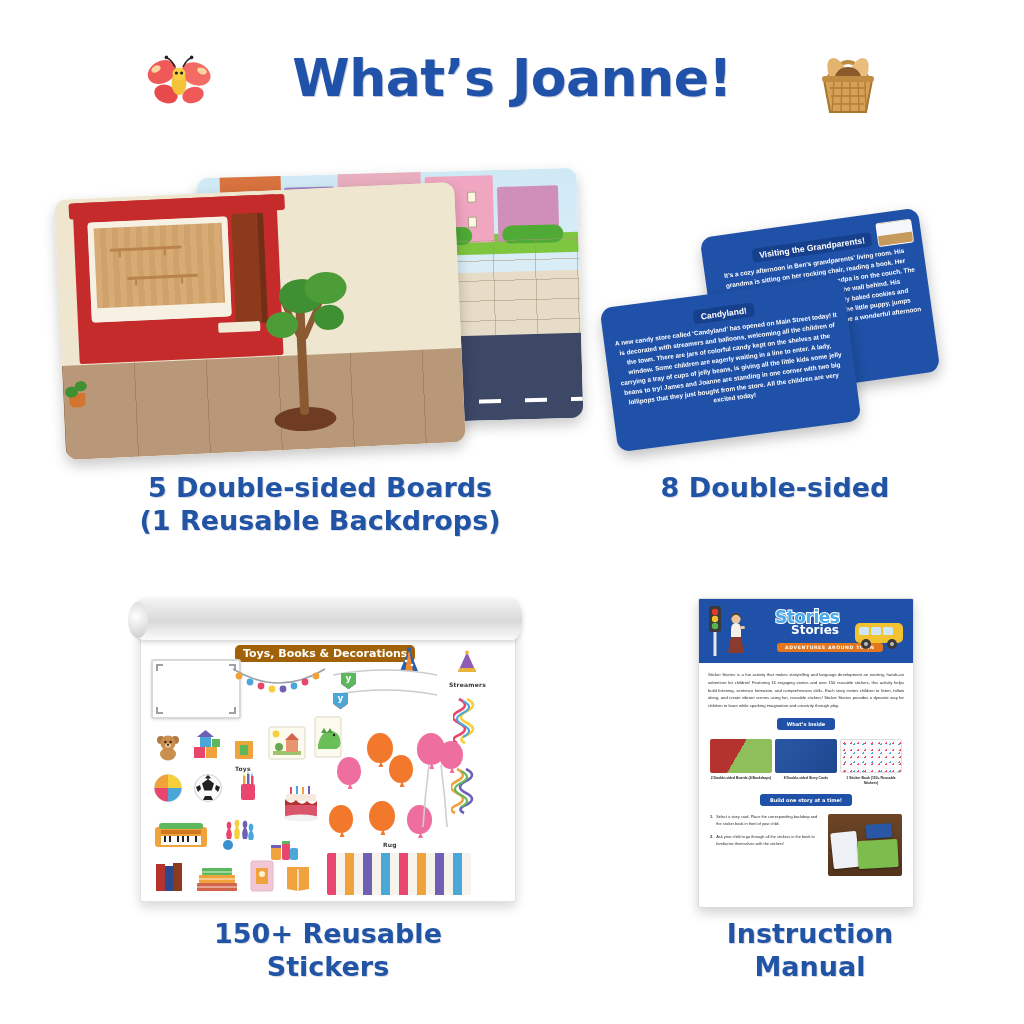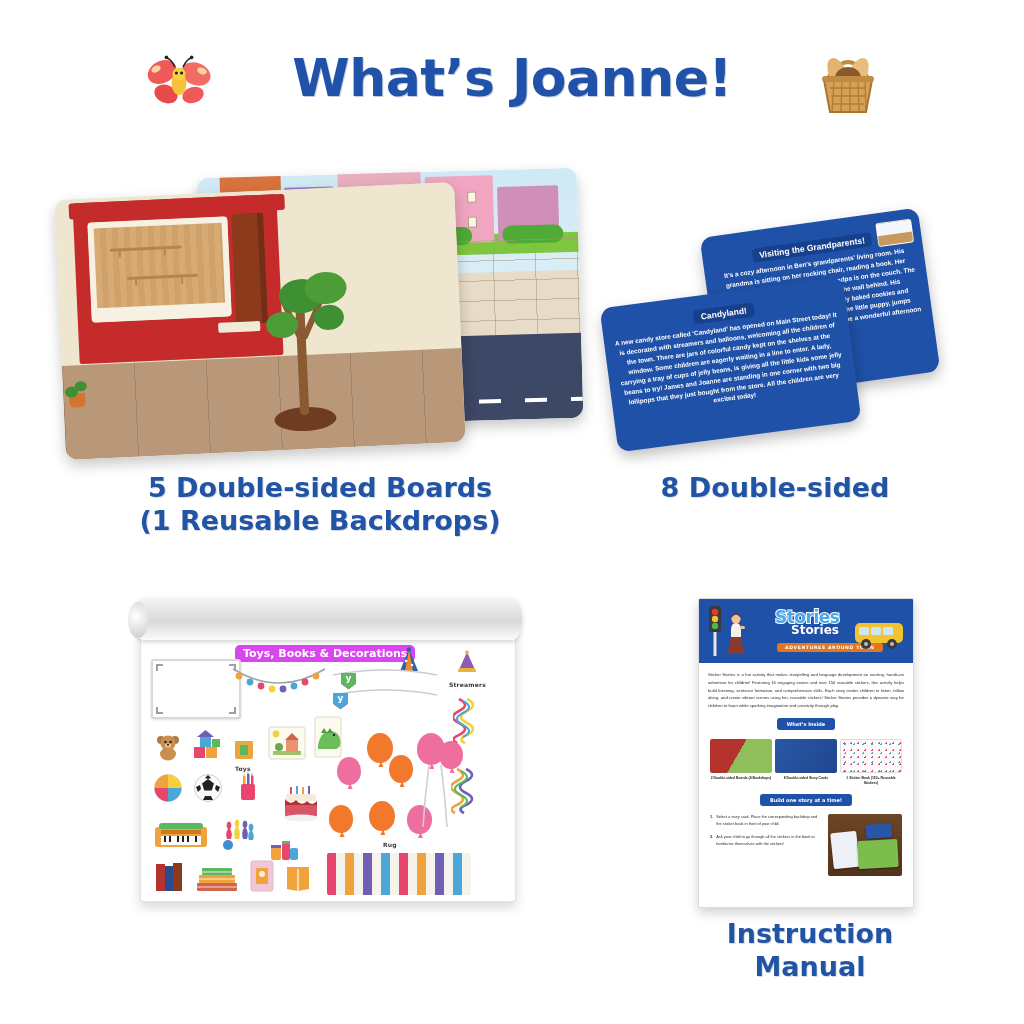--- a/index.html
+++ b/index.html
@@ -151,21 +151,21 @@
     background: radial-gradient(circle at 40% 40%, #ffffff, #c9c9c9);
     border-radius:50%;
   }
   .book-page {
     position:absolute; left:12px; top:32px; width:376px; height:272px;
     background:#fff; border:1px solid #e2e2e2; border-radius:3px;
     box-shadow: 0 5px 12px rgba(0,0,0,.16);
   }
   .sheet { position:absolute; left:10px; top:14px; width:356px; height:248px; }
   .sticker-header {
-    position:absolute; left:84px; top:0; background:#d946ef; color:#fff;
+    position:absolute; left:84px; top:0; background:#a16207; color:#fff;
     border-radius:5px; padding:2px 8px; font-size:11px; font-weight:bold;
     font-family:"DejaVu Sans", sans-serif; white-space:nowrap;
   }
   .photo-slot {
     position:absolute; left:0; top:14px; width:90px; height:60px;
     background:#fff; border:2px solid #d8d8d8; border-radius:3px;
     box-shadow: inset 0 0 0 3px #fff, 0 1px 3px rgba(0,0,0,.12);
   }
   .photo-slot i {
     position:absolute; width:7px; height:7px; border:2px solid #9aa0a6;
@@ -597,20 +597,24 @@
 
         <div class="slot-lbl" style="left:232px;top:196px;">Rug</div>
 
         <div class="rug" style="left:176px;top:208px;width:144px;height:42px;"></div>
       </div>
     </div>
     <div class="book-roll"></div>
     <div class="book-roll-cap"></div>
   </div>
 
+  <div class="caption" style="left:128px;top:918px;width:400px;font-size:27px;">
+    <div>150+ Reusable</div>
+    <div>Stickers</div>
+  </div>
 
   <div class="manual">
     <div class="man-head">
       <svg style="position:absolute;left:8px;top:6px;width:16px;height:52px;" viewBox="0 0 16 52">
         <rect x="2" y="1" width="12" height="26" rx="3" fill="#3a3a3a"></rect>
         <circle cx="8" cy="7" r="3.2" fill="#e23b2e"></circle>
         <circle cx="8" cy="14" r="3.2" fill="#f2c230"></circle>
         <circle cx="8" cy="21" r="3.2" fill="#51b551"></circle>
         <rect x="6.5" y="27" width="3" height="24" fill="#e6e6e6"></rect>
       </svg>

